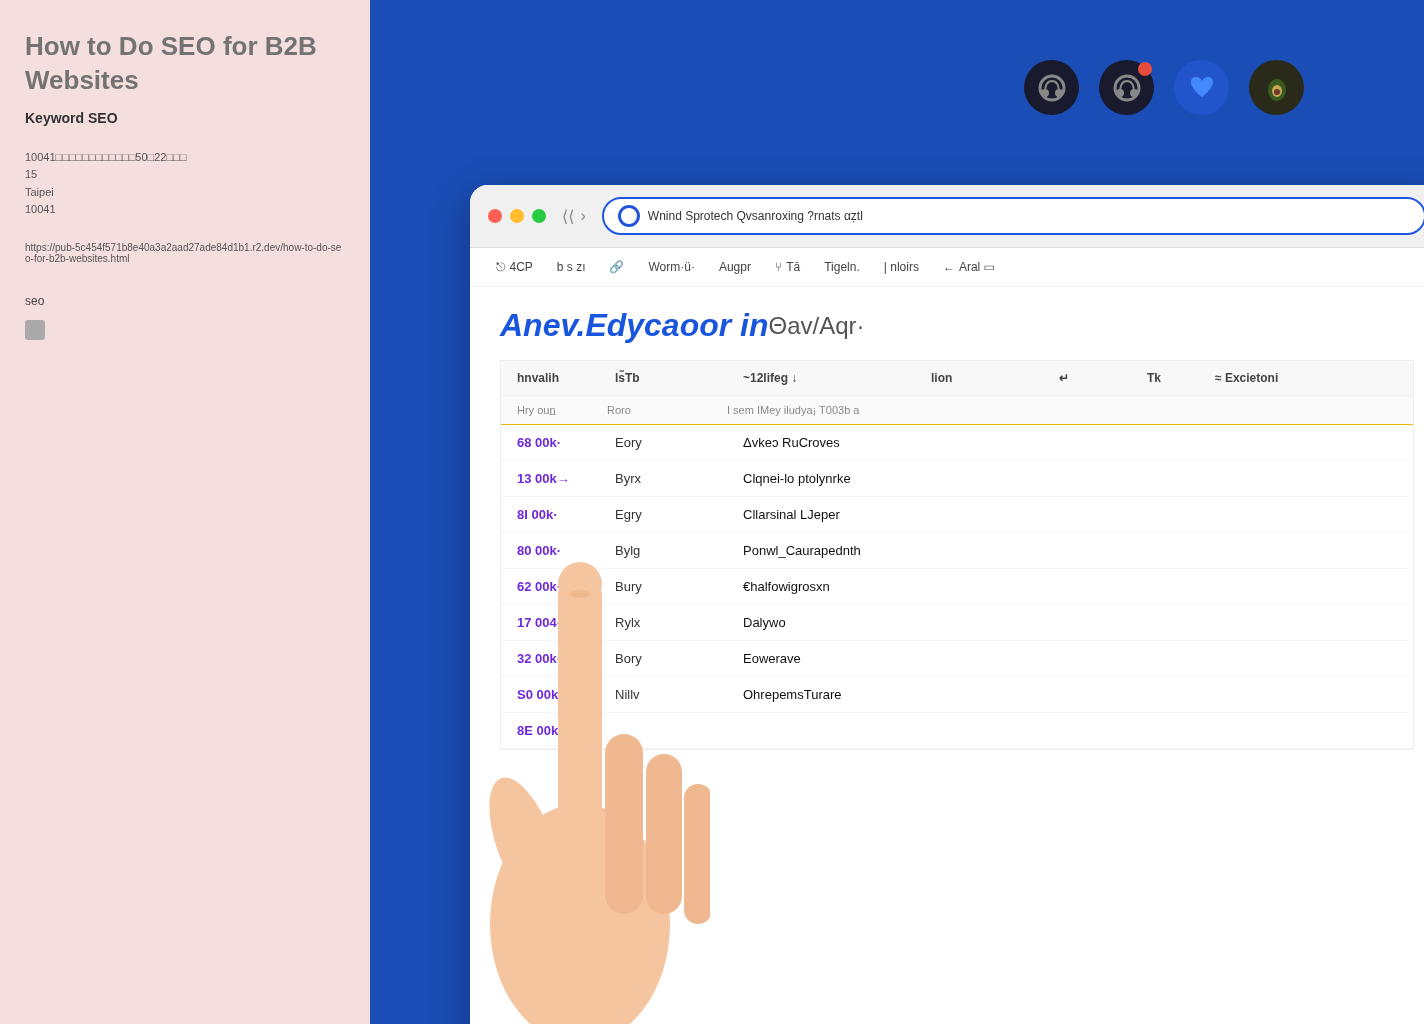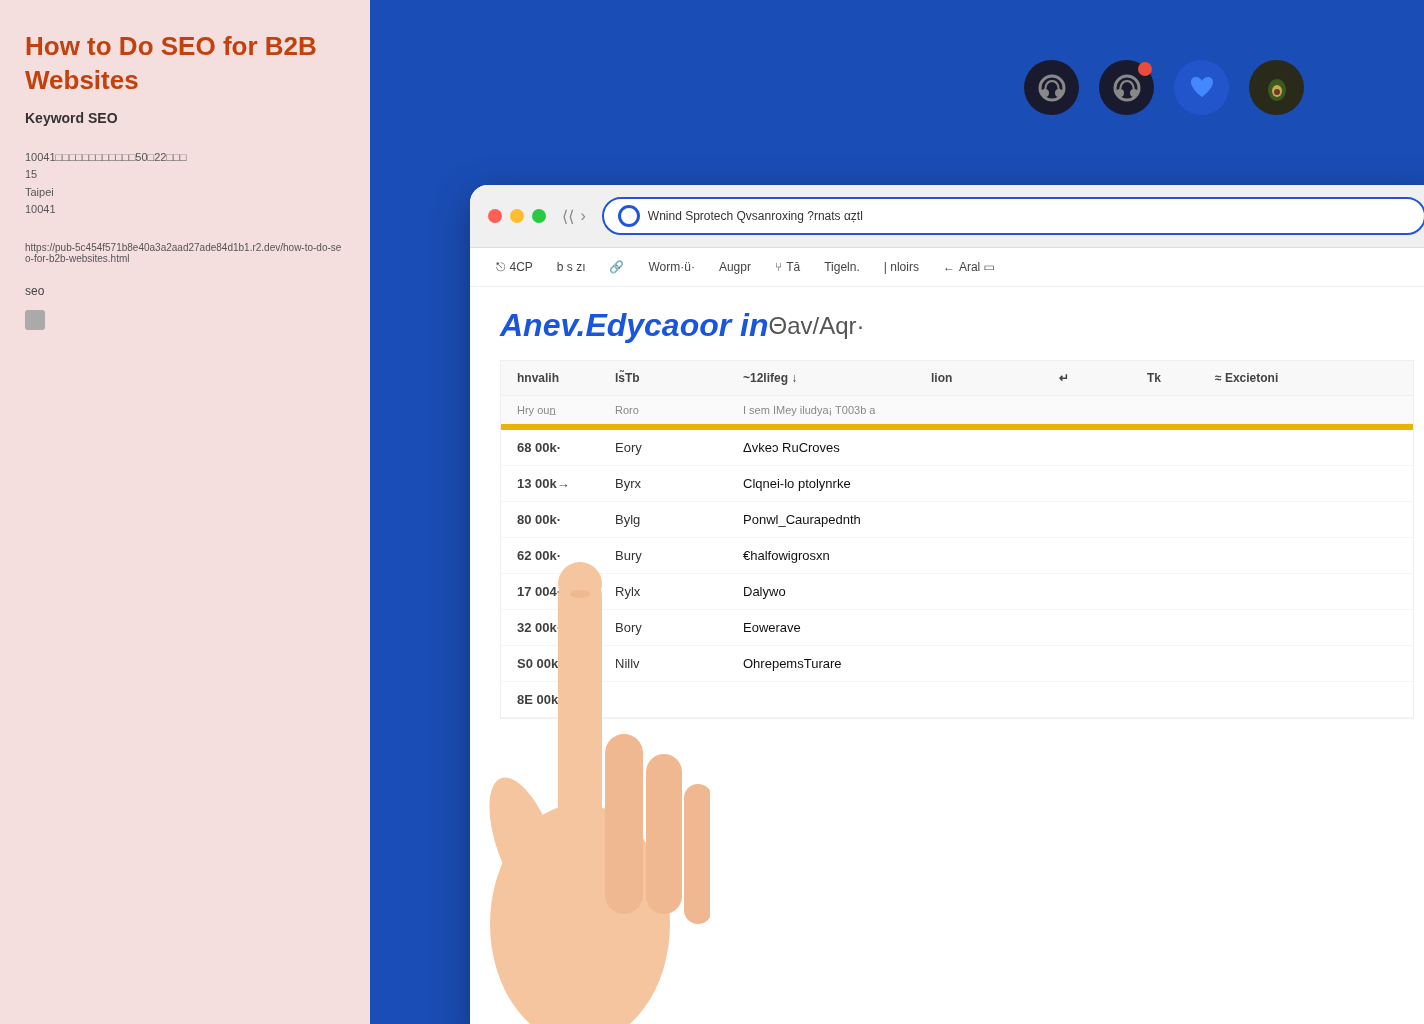--- a/index.html
+++ b/index.html
@@ -19,21 +19,21 @@
       padding: 30px 25px;
       display: flex;
       flex-direction: column;
       gap: 8px;
       height: 1024px;
     }
 
     .sidebar-title {
       font-size: 26px;
       font-weight: 700;
-      color: #c2410c;
+      color: #737373;
       line-height: 1.3;
       margin-bottom: 4px;
     }
 
     .sidebar-subtitle {
       font-size: 14px;
       font-weight: 600;
       color: #333;
       margin-bottom: 15px;
     }
@@ -47,21 +47,21 @@
     .sidebar-url {
       font-size: 10px;
       color: #555;
       word-break: break-all;
       margin-top: 15px;
     }
 
     .sidebar-tag {
       font-size: 12px;
       color: #444;
-      margin-top: 12px;
+      margin-top: 22px;
     }
 
     .sidebar-icon {
       width: 20px;
       height: 20px;
       background: #aaa;
       border-radius: 3px;
       margin-top: 4px;
     }
 
@@ -258,44 +258,43 @@
       font-size: 12px;
       font-weight: 600;
       color: #444;
       white-space: nowrap;
     }
 
     .data-table-subheader {
       display: grid;
       grid-template-columns: 90px 120px 180px 120px 80px 60px 120px 120px;
       padding: 8px 16px;
-      gap: 8px;
       background: #fafafa;
-      border-bottom: 6px solid #eab308;
+      border-bottom: 1px solid #eab308;
     }
 
     .sh {
       font-size: 11px;
       color: #888;
       white-space: nowrap;
     }
 
     .data-row {
       display: grid;
       grid-template-columns: 90px 120px 180px 120px 80px;
       padding: 10px 16px;
       gap: 8px;
       border-bottom: 1px solid #f5f5f5;
       align-items: center;
     }
 
     .cell-volume {
       font-size: 13px;
       font-weight: 700;
-      color: #404040;
+      color: #6d28d9;
     }
 
     .cell-type {
       font-size: 13px;
       color: #333;
     }
 
     .cell-keyword {
       font-size: 13px;
       color: #111;
@@ -438,20 +437,25 @@
           <span class="cell-volume">68 00k·</span>
           <span class="cell-type">Eory</span>
           <span class="cell-keyword">Δvkeɔ RuCroves</span>
         </div>
         <div class="data-row">
           <span class="cell-volume">13 00k→</span>
           <span class="cell-type">Byrx</span>
           <span class="cell-keyword">Clqnei-lo ptolynrke</span>
         </div>
         <div class="data-row">
+          <span class="cell-volume">8I 00k·</span>
+          <span class="cell-type">Egry</span>
+          <span class="cell-keyword">Cllarsinal LJeper</span>
+        </div>
+        <div class="data-row">
           <span class="cell-volume">80 00k·</span>
           <span class="cell-type">Bylg</span>
           <span class="cell-keyword">Ponwl_Caurapednth</span>
         </div>
         <div class="data-row">
           <span class="cell-volume">62 00k·</span>
           <span class="cell-type">Bury</span>
           <span class="cell-keyword">€halfowigrosxn</span>
         </div>
         <div class="data-row">

